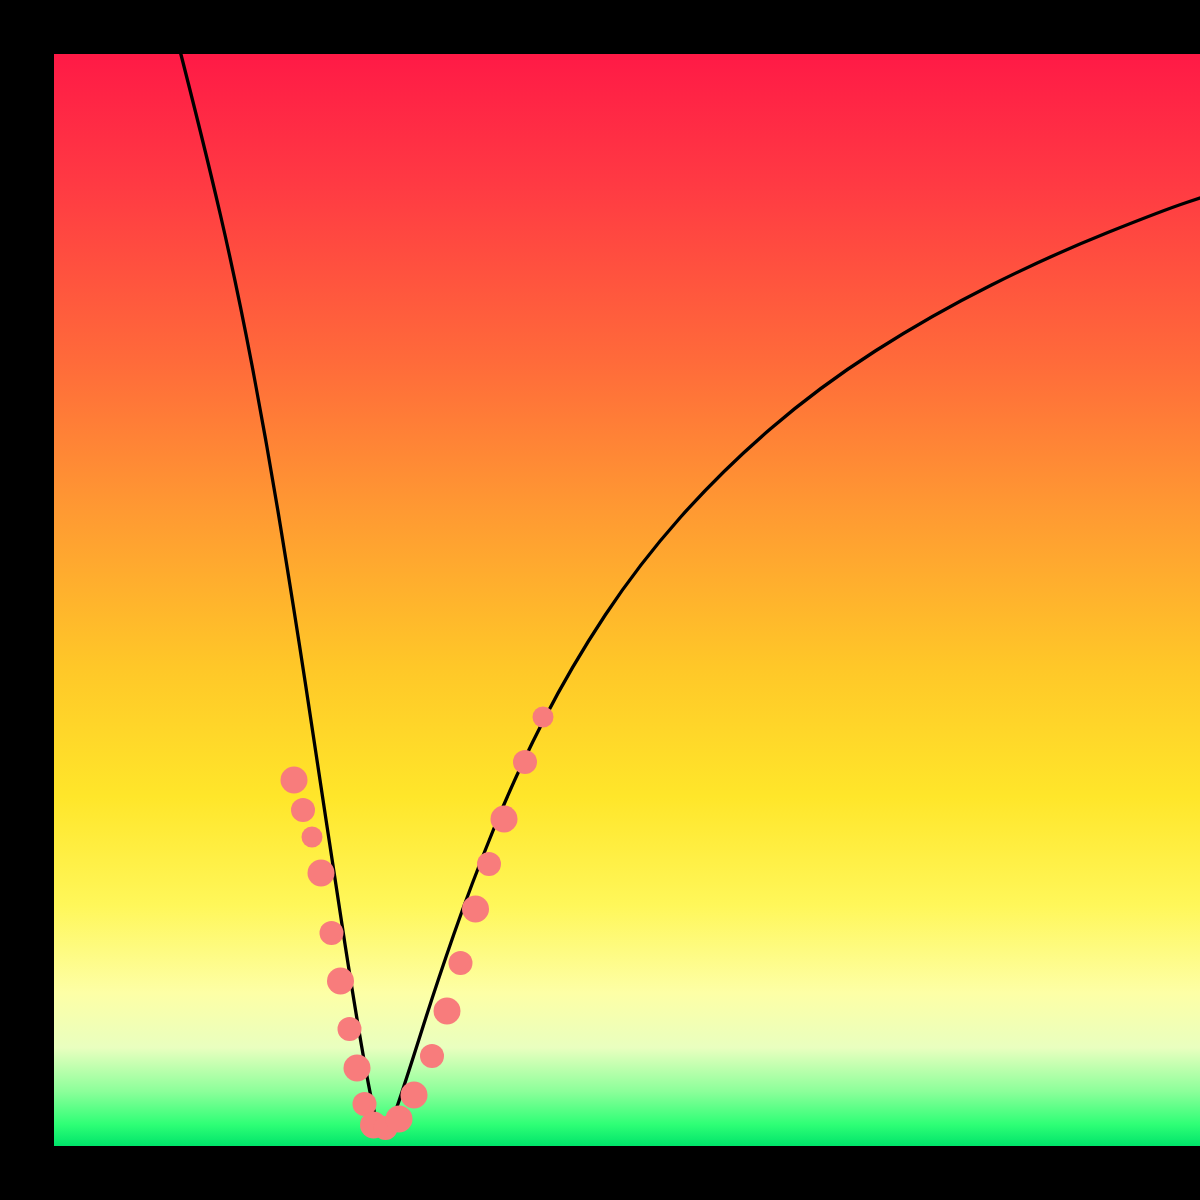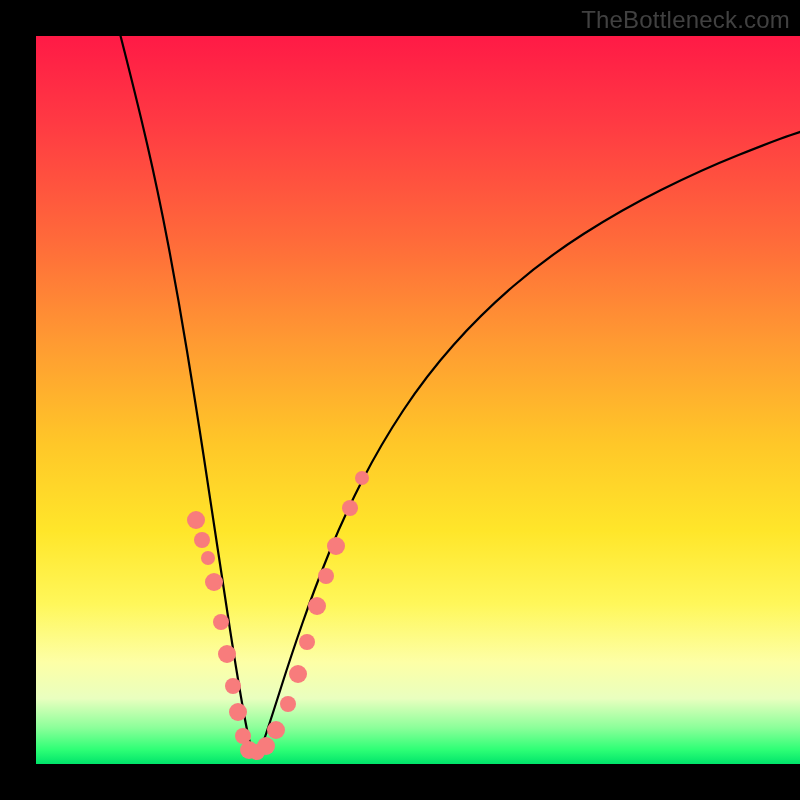--- a/index.html
+++ b/index.html
@@ -100,15 +100,14 @@
           <circle cx="281" cy="570" r="9" class="dot" fill="#f87c7c"></circle>
           <circle cx="290" cy="540" r="8" class="dot" fill="#f87c7c"></circle>
           <circle cx="300" cy="510" r="9" class="dot" fill="#f87c7c"></circle>
           <circle cx="314" cy="472" r="8" class="dot" fill="#f87c7c"></circle>
           <circle cx="326" cy="442" r="7" class="dot" fill="#f87c7c"></circle>
         </g>
     </svg>
 
   </div>
 
-  <div class="attribution">TheBottleneck.com</div>
 
 </div>
 
 </body></html>

